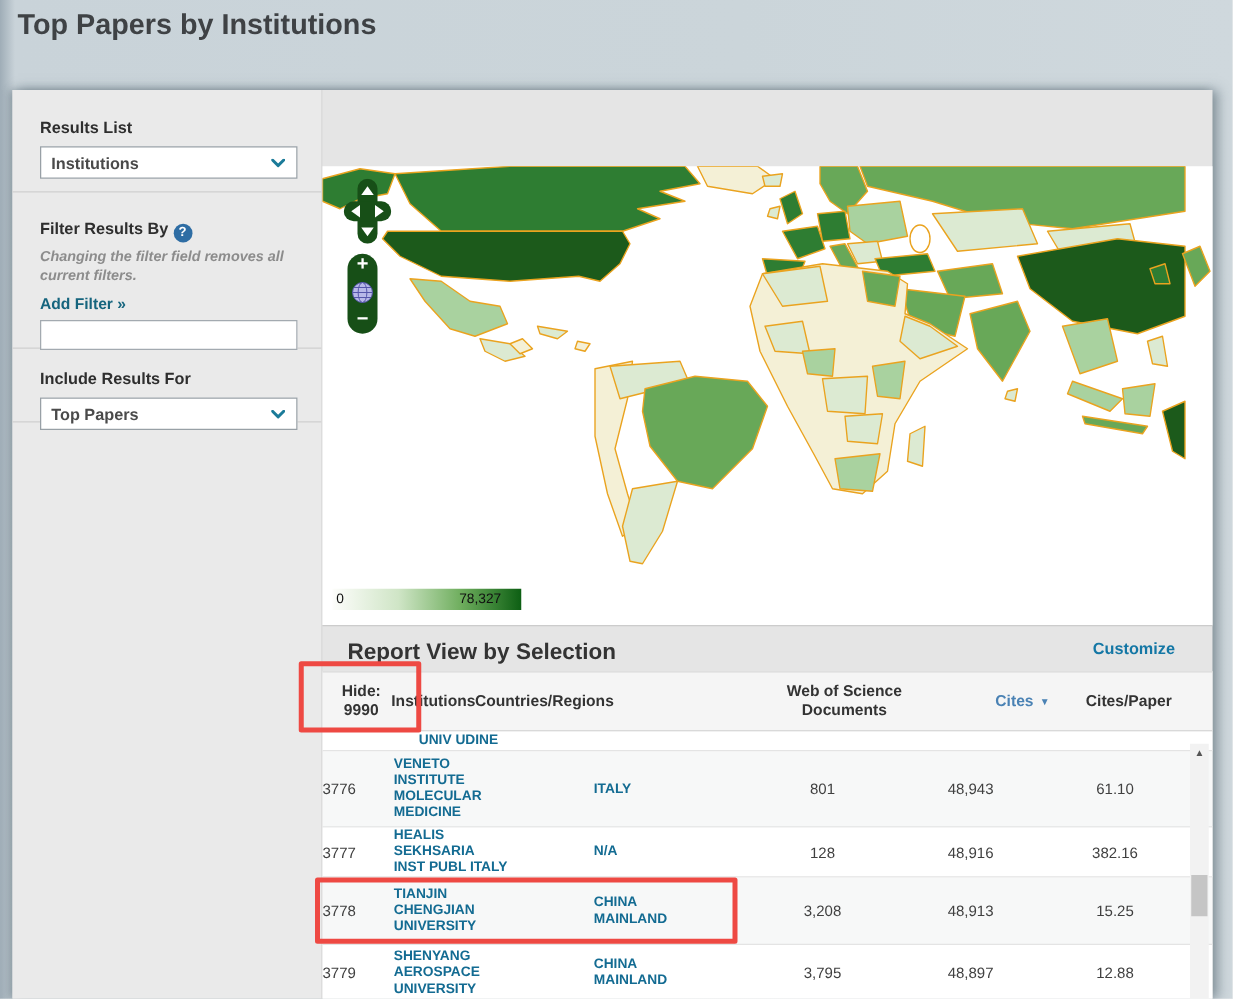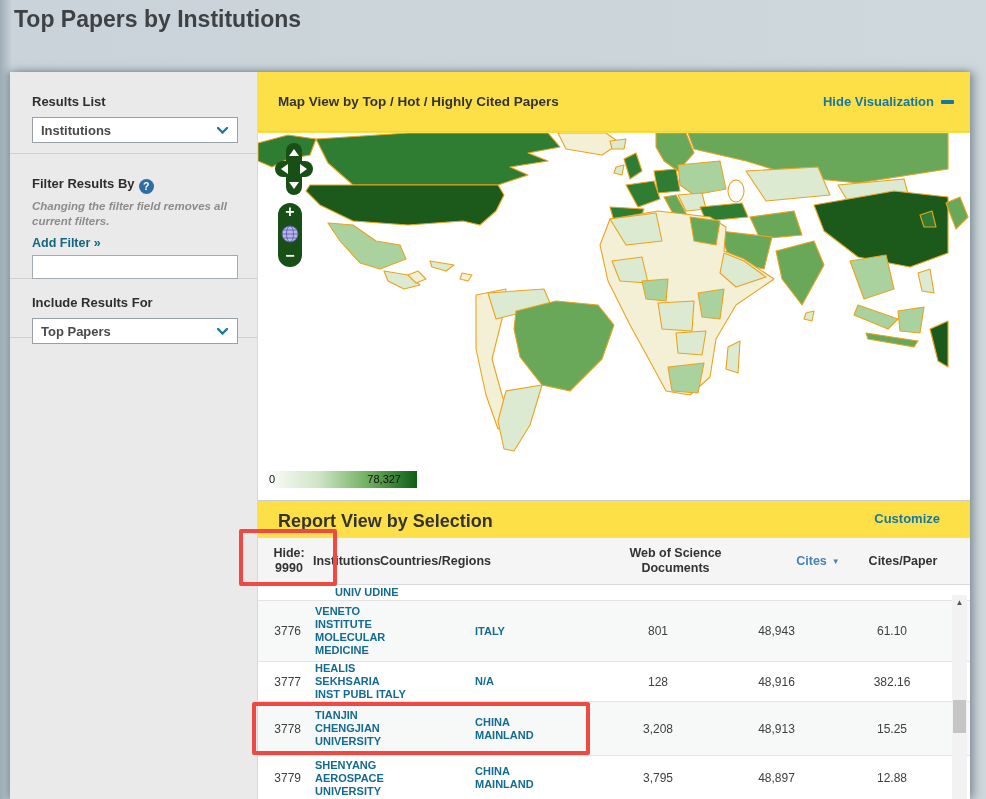--- a/index.html
+++ b/index.html
@@ -11,21 +11,21 @@
   }
   *{box-sizing:border-box;margin:0;padding:0;}
   html,body{width:986px;height:799px;overflow:hidden;}
   body{
     font-family:"Liberation Sans", sans-serif;
     background:linear-gradient(90deg,#9fadb7 0,#c9d3d9 12px,#cbd5da 60%,#cfd8dd 100%);
     position:relative;
   }
   .page-title{position:absolute;left:14px;top:6px;font-size:23px;font-weight:bold;color:#3f4245;}
   .card{
-    position:absolute;left:10px;top:72px;width:960px;height:727px;background:#fde047;
+    position:absolute;left:10px;top:72px;width:960px;height:727px;background:#e5e5e5;
     box-shadow:4px 0 9px rgba(60,80,92,.5), -3px 0 6px rgba(60,80,92,.35);
   }
   
   .sidebar{position:absolute;left:0;top:0;width:248px;height:100%;background:#eaeaea;border-right:1px solid #d8d8d8;}
   .sec{padding-left:22px;border-bottom:1px solid #cfcfcf;position:relative;}
   .sec1{height:82px;padding-top:22px;}
   .sec2{height:125px;padding-top:20px;}
   .sec3{height:59px;padding-top:16px;}
   .sec4{height:62px;padding-top:14px;border-bottom:none;}
   .side-h{font-size:13px;font-weight:bold;color:#2e2e2e;}
@@ -86,21 +86,21 @@
   .th-cites{left:500px;width:120px;color:var(--sort-blue);cursor:pointer;}
   .th-cpp{left:585px;width:120px;}
   .sort-arrow{font-size:8px;margin-left:5px;color:var(--sort-blue);}
   .grid-row{display:grid;grid-template-columns:57px 153px 135px 112px 125px 106px;align-items:center;border-bottom:1px solid #e4e4e4;}
   .row-partial{height:16px;overflow:hidden;background:#fff;}
   .row-partial .cell-inst span{display:inline-block;margin-top:-8px;margin-left:20px;}
   .r0{height:61px;background:#f7f8f8;}
   .r1{height:40px;background:#fff;}
   .r2{height:54px;background:#f7f8f8;}
   .r3{height:44px;background:#fff;border-bottom:none;}
-  .cell-rank{font-size:12px;color:#404040;text-align:right;padding-right:14px;}
+  .cell-rank{font-size:12px;color:#404040;padding-right:14px;}
   .cell-inst,.cell-country{font-size:11px;font-weight:bold;color:var(--table-link);line-height:13px;white-space:pre-line;cursor:pointer;}
   .cell-country{padding-left:7px;}
   .cell-num{font-size:12px;color:#404040;text-align:center;padding-right:2px;}
   
   .tscroll{position:absolute;right:3px;top:58px;bottom:0;width:15px;background:#f2f2f2;}
   .tscroll-up{position:absolute;top:3px;left:0;width:15px;text-align:center;font-size:8px;color:#555;cursor:pointer;}
   .tscroll-thumb{position:absolute;left:1px;right:1px;top:105px;height:33px;background:#c5c5c5;cursor:pointer;}
   
   .anno{position:absolute;border:4px solid var(--annotation-red);border-radius:2px;pointer-events:none;z-index:50;}
   .anno-total{left:239px;top:529px;width:98px;height:57px;}
@@ -135,24 +135,20 @@
         <span class="dd-label">Top Papers</span>
         <svg class="chev" viewBox="0 0 11 7">
             <polyline points="1,1 5.5,5.5 10,1" fill="none" stroke="#1b7b99" stroke-width="2.4" stroke-linecap="round"></polyline>
           </svg>
       </div>
     </div>
   </div>
 
   <div class="main">
 
-    <div class="map-header">
-      <span class="map-title">Map View by Top / Hot / Highly Cited Papers</span>
-      <span class="hide-link"><span>Hide Visualization</span><span class="minus-icon"></span></span>
-    </div>
 
     <div class="map-area">
       <svg class="map-svg" width="712" height="367" viewBox="0 0 712 367">
         <g>
           <path class="m-dark" d="M0,10 L30,2 L58,6 L52,22 L30,26 L14,34 L0,28 Z"></path>
           <path class="m-dark" d="M58,6 L150,0 L290,0 L302,14 L270,20 L290,28 L252,34 L270,42 L240,52 L95,52 L70,30 Z"></path>
           <path class="m-cream" d="M300,0 L348,0 L362,10 L344,22 L308,16 Z"></path>
           <path class="m-darkest" d="M52,52 L240,52 L246,62 L238,78 L222,92 L205,88 L150,92 L95,88 L62,72 L48,58 Z"></path>
           <path class="m-light" d="M70,90 L95,92 L118,108 L142,112 L148,126 L122,136 L102,130 L82,108 Z"></path>
           <path class="m-pale" d="M126,138 L150,142 L162,152 L146,156 L130,148 Z"></path>

